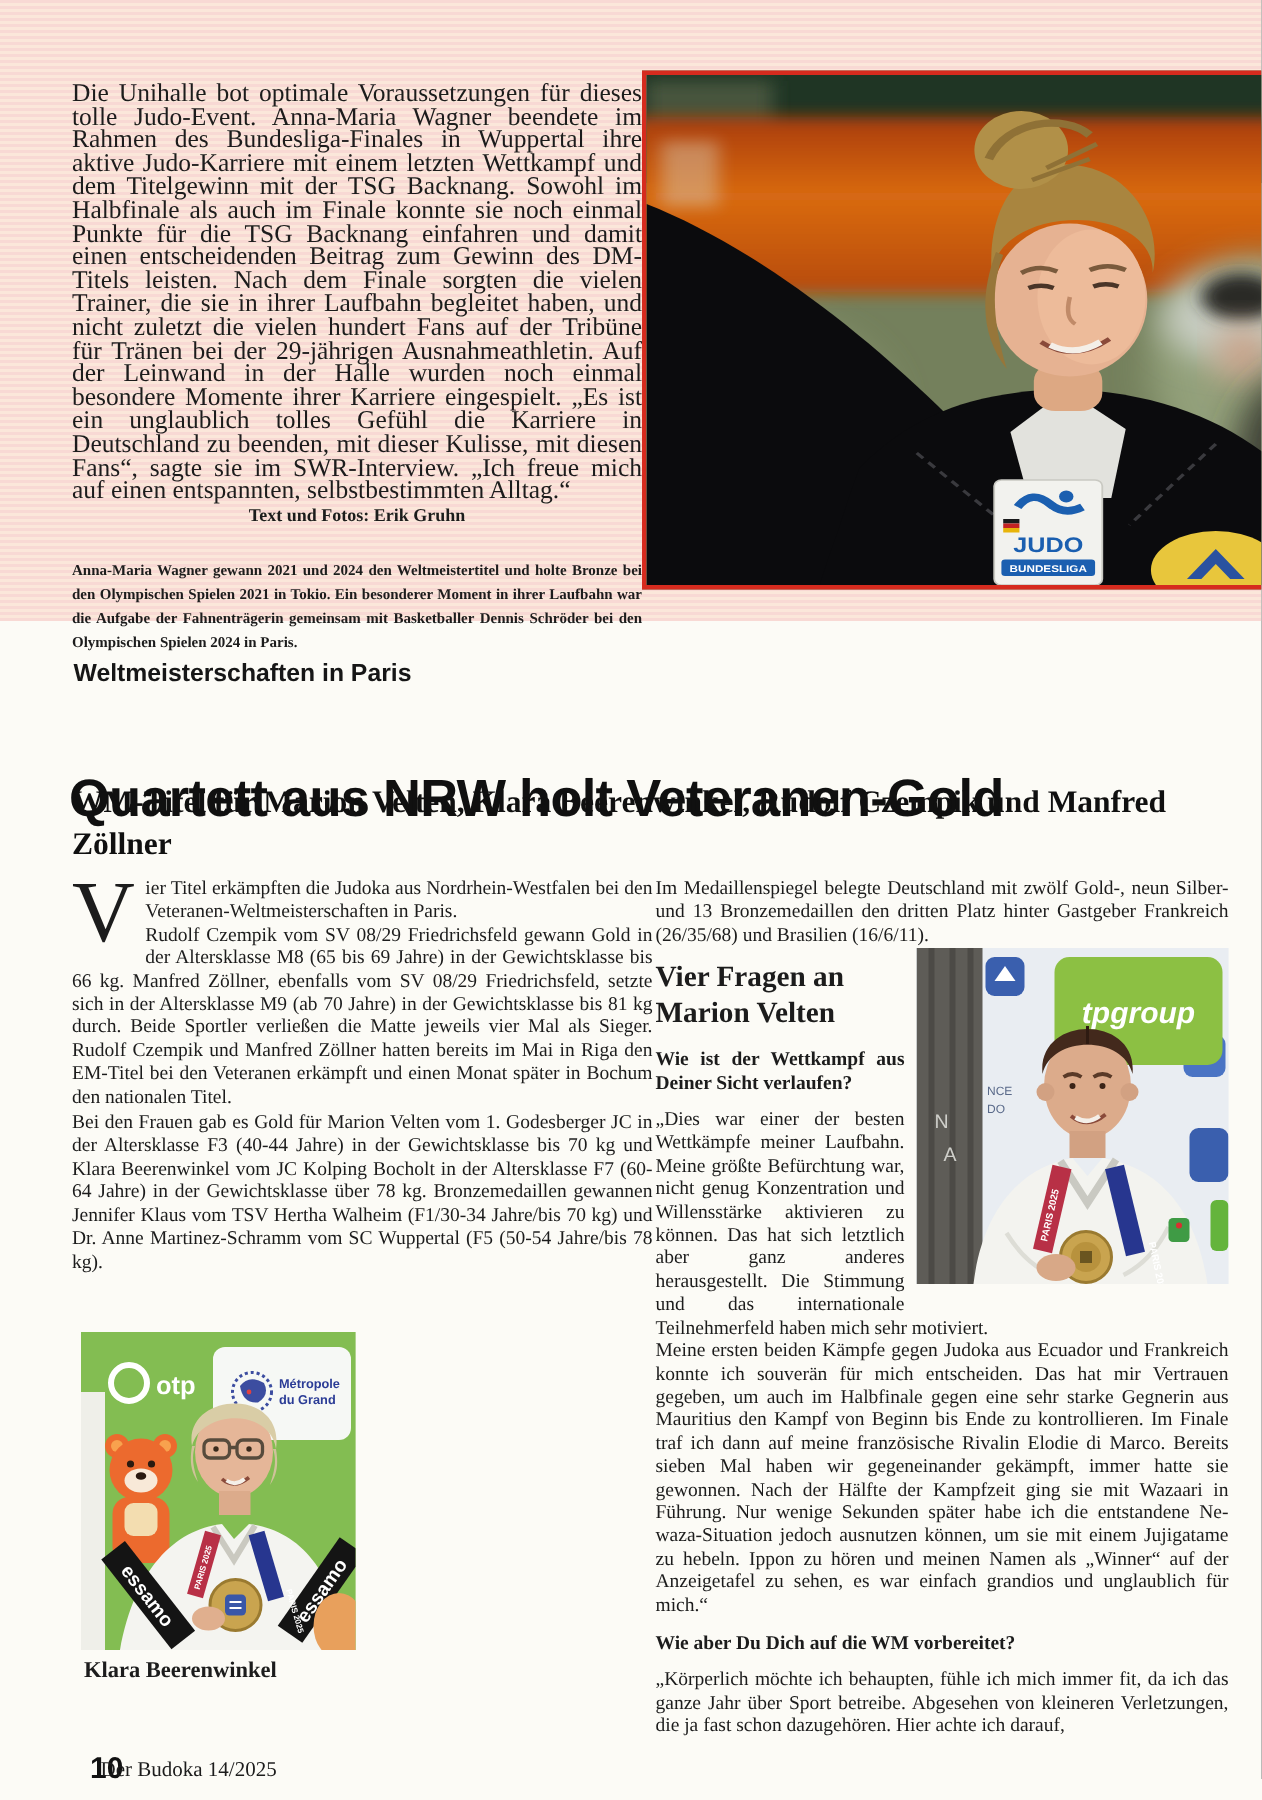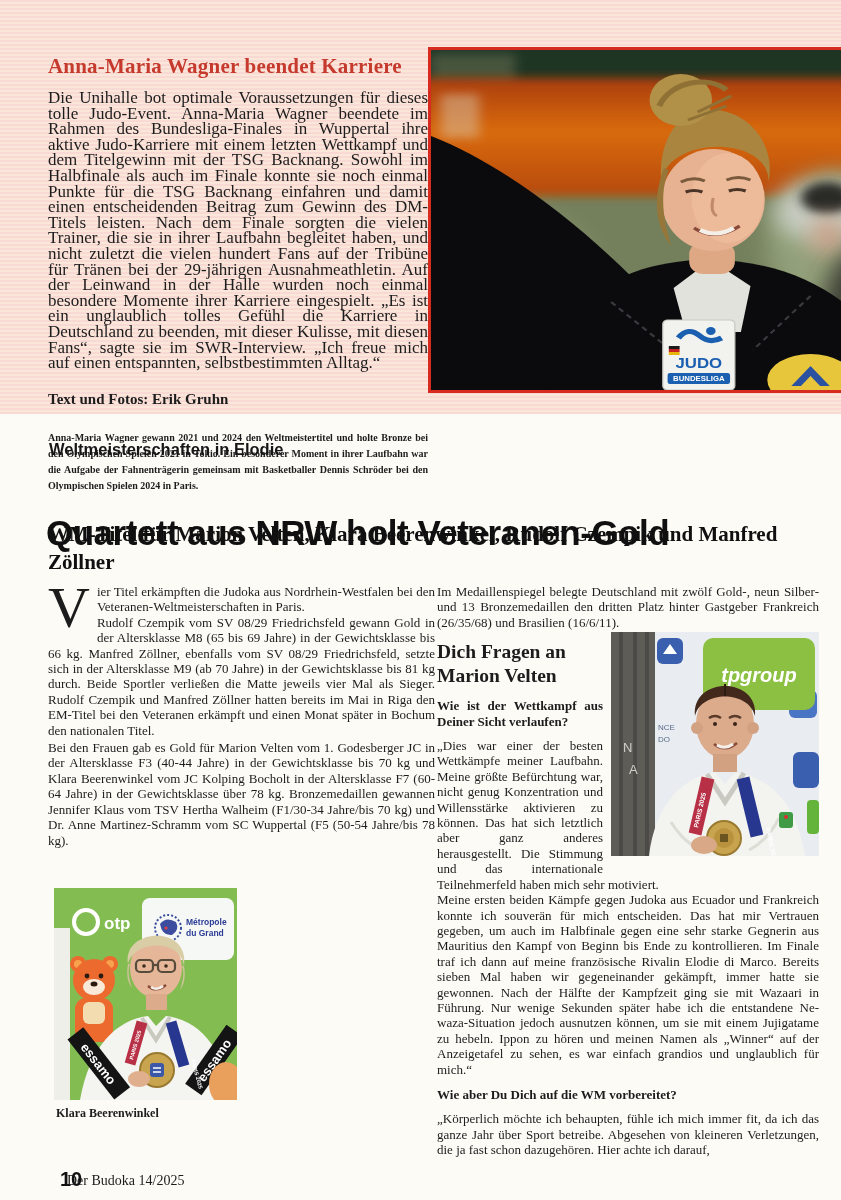--- a/index.html
+++ b/index.html
@@ -15,31 +15,31 @@
     background:repeating-linear-gradient(180deg,
       #f8d9d4 0px, #f8d9d4 2px, #fbe7da 2px, #fbe7da 4px);
   }
   
   .top-article { position:absolute; left:48px; top:54px; width:380px; }
   .top-title {
     font-size:21px; font-weight:bold; color:#c53a2c;
     letter-spacing:.2px; margin-bottom:11px;
   }
   .top-body { font-size:17px; line-height:15.6px; text-align:justify; }
-  .top-credit { font-size:15px; font-weight:bold; text-align:left; margin-top:20px; }
+  .top-credit { font-size:12px; font-weight:bold; text-align:center; margin-top:1px; }
   .top-caption { margin-top:22px; font-size:10px; line-height:16px; font-weight:bold; text-align:justify; }
   
   .photo1 {
     position:absolute; left:428px; top:47px; width:472px; height:346px;
     border:3px solid #d62b1e; background:#74805c;
   }
   .photo1 svg, .photo2 svg, .photo3 svg { display:block; width:100%; height:100%; }
   .photo2 { float:right; width:208px; height:224px; margin:2px 0 8px 8px; background:#e9edf2; }
   .photo3 { position:absolute; left:54px; top:888px; width:183px; height:212px; background:#83bd52; }
-  .caption3 { position:absolute; left:56px; top:1106px; font-size:12px; font-weight:bold; }
+  .caption3 { position:absolute; left:56px; top:1106px; font-size:15px; font-weight:bold; }
   
   .kicker {
     position:absolute; left:49px; top:440px;
     font-family:"Liberation Sans", sans-serif; font-weight:bold; font-size:16.5px; color:#161616;
   }
   .headline {
     position:absolute; left:46px; top:465px;
     font-family:"Liberation Sans", sans-serif; font-weight:bold; font-size:35px;
     letter-spacing:-.5px; color:#101010;margin-top:48px;
   }
@@ -69,21 +69,20 @@
   svg text { font-family:"Liberation Sans", sans-serif; }
 </style>
 </head>
 <body>
 
 <div class="page">
 
   <div class="pink-band"></div>
 
   <div class="top-article">
-    <h1 class="top-title">Anna-Maria Wagner beendet Karriere</h1>
     <p class="top-body">Die Unihalle bot optimale Voraussetzungen für dieses tolle Judo-Event. Anna-Maria Wagner beendete im Rahmen des Bundesliga-Finales in Wuppertal ihre aktive Judo-Karriere mit einem letzten Wettkampf und dem Titelgewinn mit der TSG Backnang. Sowohl im Halbfinale als auch im Finale konnte sie noch einmal Punkte für die TSG Backnang einfahren und damit einen entscheidenden Beitrag zum Gewinn des DM-Titels leisten. Nach dem Finale sorgten die vielen Trainer, die sie in ihrer Laufbahn begleitet haben, und nicht zuletzt die vielen hundert Fans auf der Tribüne für Tränen bei der 29-jährigen Ausnahmeathletin. Auf der Leinwand in der Halle wurden noch einmal besondere Momente ihrer Karriere eingespielt. „Es ist ein unglaublich tolles Gefühl die Karriere in Deutschland zu beenden, mit dieser Kulisse, mit diesen Fans“, sagte sie im SWR-Interview. „Ich freue mich auf einen entspannten, selbstbestimmten Alltag.“</p>
     <p class="top-credit">Text und Fotos: Erik Gruhn</p>
     <p class="top-caption">Anna-Maria Wagner gewann 2021 und 2024 den Weltmeistertitel und holte Bronze bei den Olympischen Spielen 2021 in Tokio. Ein besonderer Moment in ihrer Laufbahn war die Aufgabe der Fahnenträgerin gemeinsam mit Basketballer Dennis Schröder bei den Olympischen Spielen 2024 in Paris.</p>
   </div>
 
   <div class="photo1">
     <svg viewBox="0 0 388 340" preserveAspectRatio="none">
       <defs>
         <filter id="b1" x="-30%" y="-30%" width="160%" height="160%">
             <feGaussianBlur stdDeviation="5"></feGaussianBlur>
@@ -148,21 +147,21 @@
         <text x="223" y="331.5" text-anchor="middle" font-size="6.5" font-weight="bold" fill="#ffffff">BUNDESLIGA</text>
       </g>
 
       <g>
         <ellipse cx="316" cy="330" rx="36" ry="26" fill="#e8c63c"></ellipse>
         <path d="M300,336 L316,316 L332,336 L324,336 L316,326 L308,336 Z" fill="#2a52a0"></path>
       </g>
     </svg>
   </div>
 
-  <div class="kicker">Weltmeisterschaften in Elodie</div>
+  <div class="kicker">Weltmeisterschaften in Paris</div>
   <h1 class="headline">Quartett aus NRW holt Veteranen-Gold</h1>
   <h2 class="subhead">WM-Titel für Marion Velten, Klara Beerenwinkel, Rudolf Czempik und Manfred Zöllner</h2>
 
   <div class="col-left">
     <p><span class="dropcap">V</span><span>ier Titel erkämpften die Judoka aus Nordrhein-Westfalen bei den Veteranen-Weltmeisterschaften in Paris.</span></p>
     <p>Rudolf Czempik vom SV 08/29 Friedrichsfeld gewann Gold in der Altersklasse M8 (65 bis 69 Jahre) in der Gewichtsklasse bis 66 kg. Manfred Zöllner, ebenfalls vom SV 08/29 Friedrichsfeld, setzte sich in der Altersklasse M9 (ab 70 Jahre) in der Gewichtsklasse bis 81 kg durch. Beide Sportler verließen die Matte jeweils vier Mal als Sieger. Rudolf Czempik und Manfred Zöllner hatten bereits im Mai in Riga den EM-Titel bei den Veteranen erkämpft und einen Monat später in Bochum den nationalen Titel.</p>
     <p class="para-gap">Bei den Frauen gab es Gold für Marion Velten vom 1. Godesberger JC in der Altersklasse F3 (40-44 Jahre) in der Gewichtsklasse bis 70 kg und Klara Beerenwinkel vom JC Kolping Bocholt in der Altersklasse F7 (60-64 Jahre) in der Gewichtsklasse über 78 kg. Bronzemedaillen gewannen Jennifer Klaus vom TSV Hertha Walheim (F1/30-34 Jahre/bis 70 kg) und Dr. Anne Martinez-Schramm vom SC Wuppertal (F5 (50-54 Jahre/bis 78 kg).</p>
   </div>
 
   <div class="col-right">
@@ -217,21 +216,21 @@
           <circle cx="113" cy="206" r="10" fill="#b8923d"></circle>
           <rect x="109" y="202" width="8" height="8" fill="#6a5520"></rect>
         </g>
         <ellipse cx="93" cy="213" rx="13" ry="9" fill="#d8a887"></ellipse>
         <rect x="168" y="180" width="14" height="16" rx="3" fill="#3f9b45"></rect>
         <circle cx="175" cy="185" r="2" fill="#d83030"></circle>
       </svg>
     </div>
 
     <h3 class="iv-title">
-      <span>Dich Fragen an</span><br>
+      <span>Vier Fragen an</span><br>
       <span>Marion Velten</span>
     </h3>
     <p class="q">Wie ist der Wettkampf aus Deiner Sicht verlaufen?</p>
     <p class="a-narrow">„Dies war einer der besten Wettkämpfe meiner Laufbahn. Meine größte Befürchtung war, nicht genug Konzentration und Willensstärke aktivieren zu können. Das hat sich letztlich aber ganz anderes herausgestellt. Die Stimmung und das internationale Teilnehmerfeld haben mich sehr motiviert.</p>
     <p class="a-wide">Meine ersten beiden Kämpfe gegen Judoka aus Ecuador und Frankreich konnte ich souverän für mich entscheiden. Das hat mir Vertrauen gegeben, um auch im Halbfinale gegen eine sehr starke Gegnerin aus Mauritius den Kampf von Beginn bis Ende zu kontrollieren. Im Finale traf ich dann auf meine französische Rivalin Elodie di Marco. Bereits sieben Mal haben wir gegeneinander gekämpft, immer hatte sie gewonnen. Nach der Hälfte der Kampfzeit ging sie mit Wazaari in Führung. Nur wenige Sekunden später habe ich die entstandene Ne-waza-Situation jedoch ausnutzen können, um sie mit einem Jujigatame zu hebeln. Ippon zu hören und meinen Namen als „Winner“ auf der Anzeigetafel zu sehen, es war einfach grandios und unglaublich für mich.“</p>
     <p class="q">Wie aber Du Dich auf die WM vorbereitet?</p>
     <p class="a-narrow">„Körperlich möchte ich behaupten, fühle ich mich immer fit, da ich das ganze Jahr über Sport betreibe. Abgesehen von kleineren Verletzungen, die ja fast schon dazugehören. Hier achte ich darauf,</p>
   </div>
 
   <div class="photo3">

